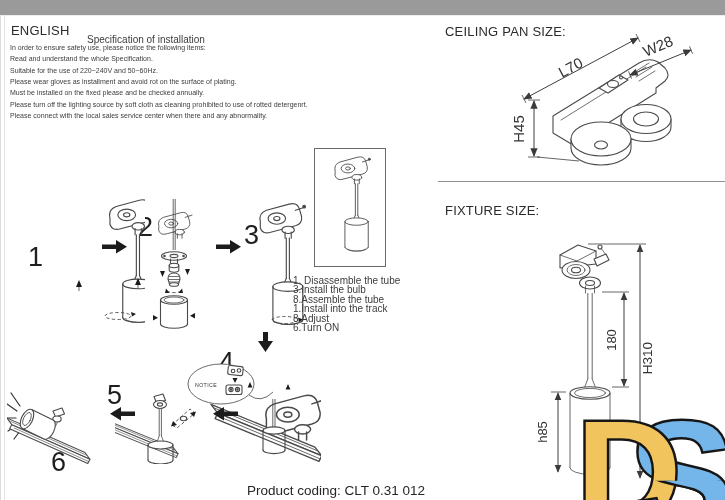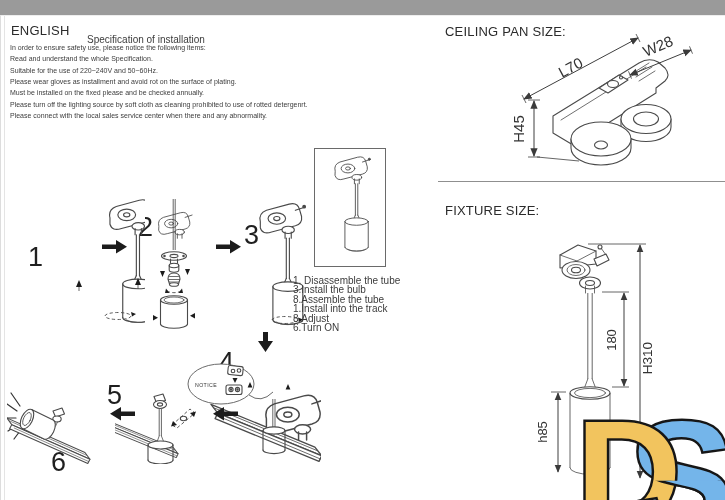--- a/index.html
+++ b/index.html
@@ -266,20 +266,21 @@
       <ellipse cx="50" cy="41" rx="4.2" ry="3"></ellipse>
       <path class="ln2" d="M42,49 Q47,54 50.5,44"></path>
     </g>
     <g transform="translate(20,41) rotate(26)" class="ln">
       <path d="M0,-10.5 L24,-10.5 A5.5,10.5 0 0 1 24,10.5 L0,10.5 Z"></path>
       <ellipse cx="0" cy="0" rx="5.5" ry="10.5"></ellipse>
       <ellipse class="ln2" cx="0" cy="0" rx="3.4" ry="7"></ellipse>
     </g>
   </svg>
 
+  <div class="abs prodcode" style="left:246px;top:467px">Product coding: CLT 0.31 012</div>
 
   <div class="abs h-big" style="left:444px;top:8px">CEILING PAN SIZE:</div>
 
   <svg class="abs" style="left:448px;top:12px" width="277" height="152" viewBox="0 0 277 152">
     <defs>
       <marker id="mC" viewBox="0 0 10 10" refX="8.5" refY="5" markerWidth="9" markerHeight="9" orient="auto-start-reverse">
         <path d="M0,1 L9.5,5 L0,9 z" fill="#3a3a3a"></path>
       </marker>
     </defs>
 

